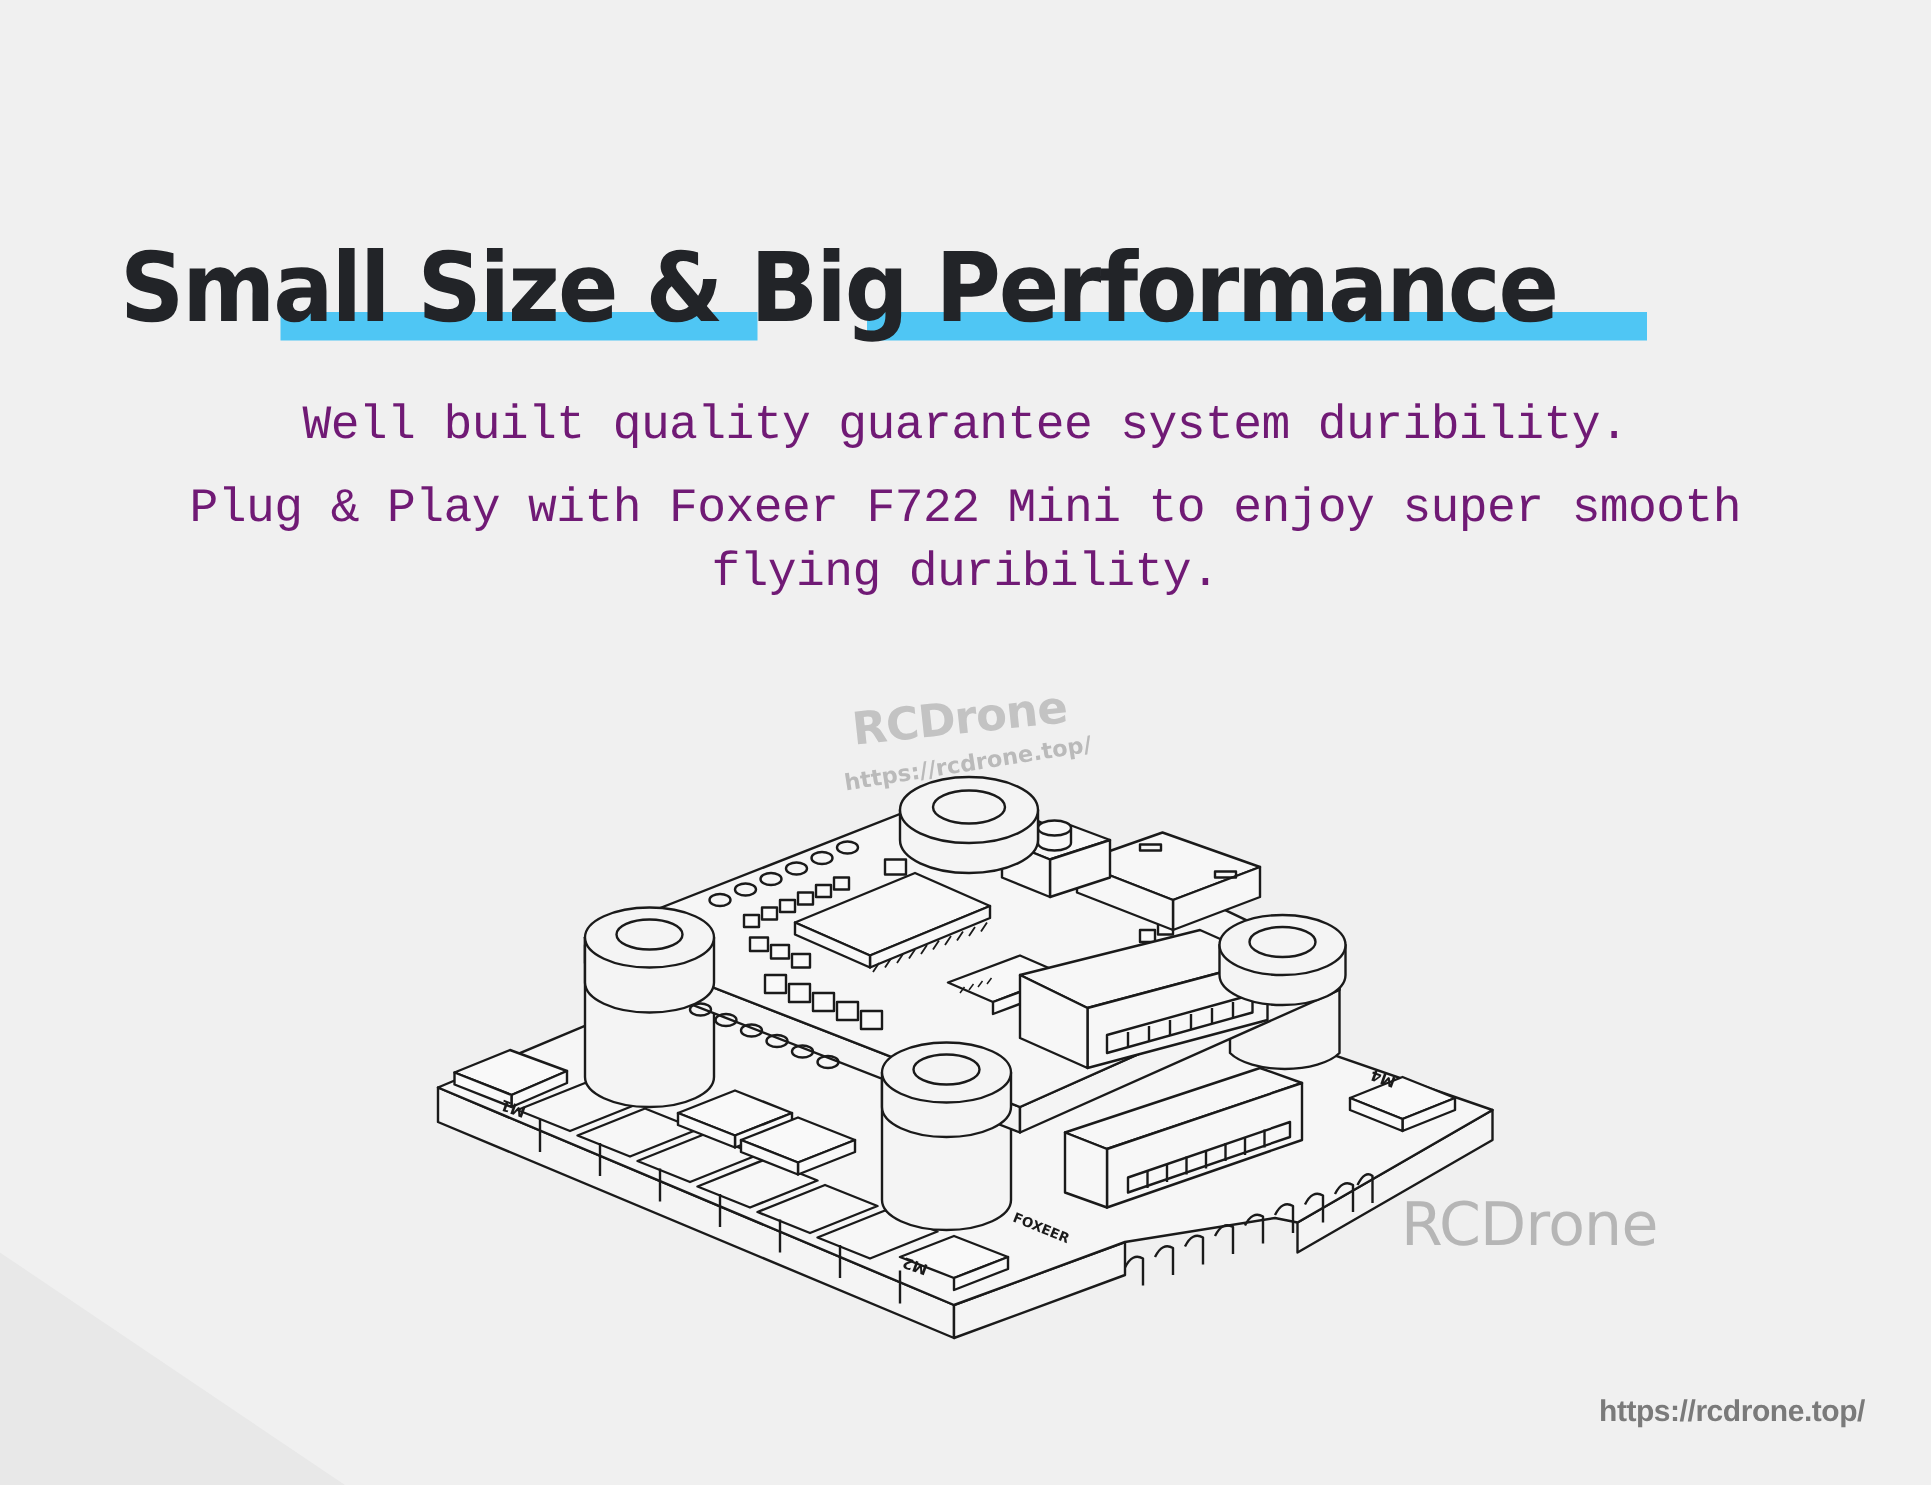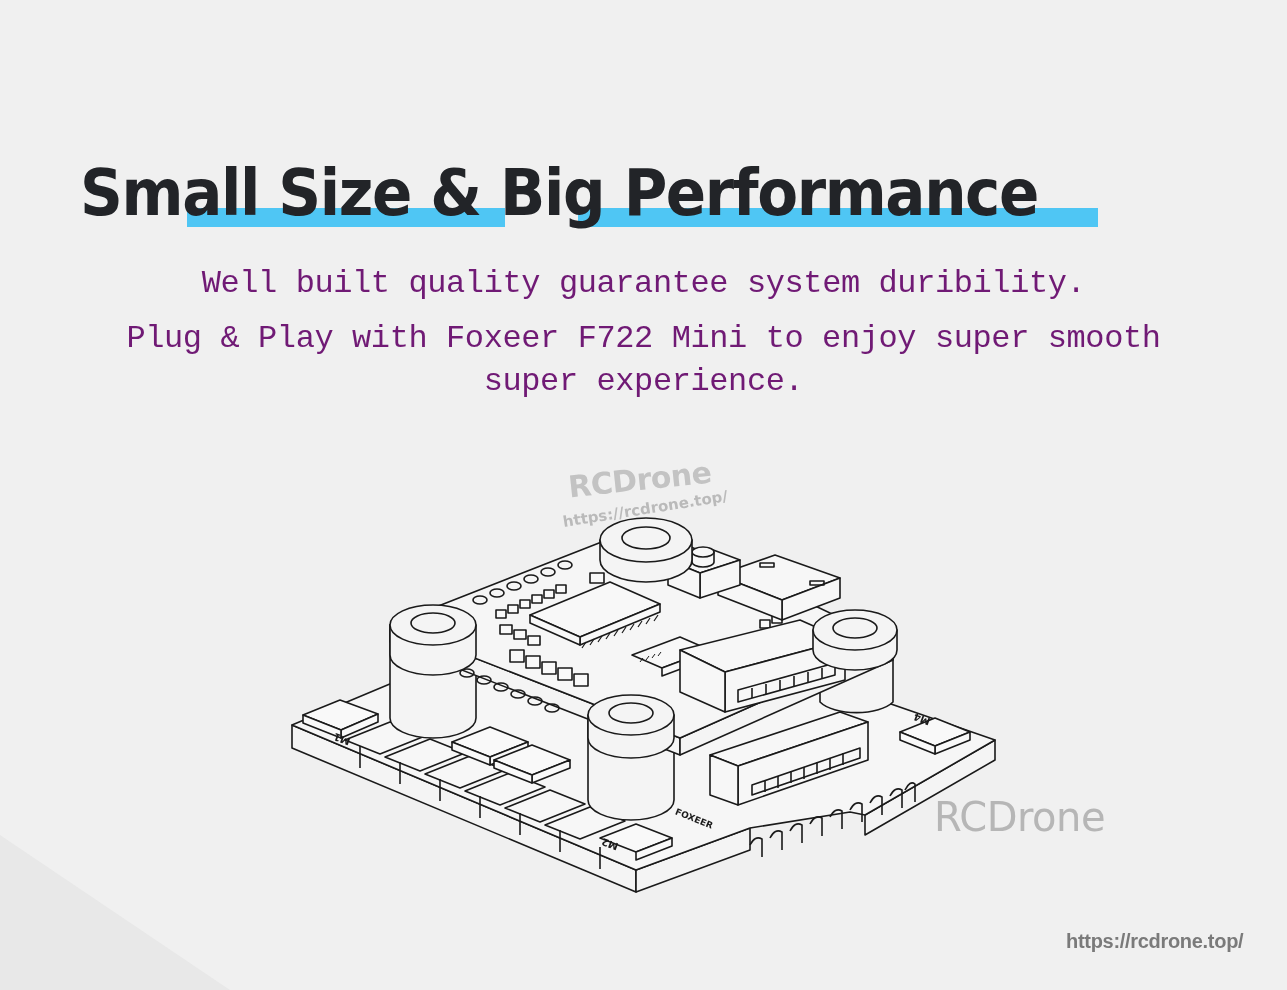--- a/index.html
+++ b/index.html
@@ -66,21 +66,21 @@
 
 <div class="hl" style="left:187px;width:318px;"></div>
 <div class="hl" style="left:578px;width:520px;"></div>
 
 <div class="title-wrap">
   <h1 class="title" style="margin:0;">Small Size &amp; Big Performance</h1>
 </div>
 
 <div class="sub sub1">Well built quality guarantee system duribility.</div>
 <div class="sub sub2">Plug &amp; Play with Foxeer F722 Mini to enjoy super smooth</div>
-<div class="sub sub3">super experience.</div>
+<div class="sub sub3">flying duribility.</div>
 
 <svg class="board" width="1287" height="990" viewBox="0 0 1287 990" fill="#f4f4f4" stroke="#1a1a1a" stroke-width="1.6" stroke-linejoin="round">
 
   <g>
 
     <polygon points="292,725 292,748 636,892 636,870"></polygon>
     <polygon points="636,870 636,892 750,850 750,828"></polygon>
     <polygon points="865,815 865,835 995,760 995,740"></polygon>
 
     <polygon points="292,725 590,600 995,740 865,815 850,812 750,828 636,870" fill="#f6f6f6"></polygon>

